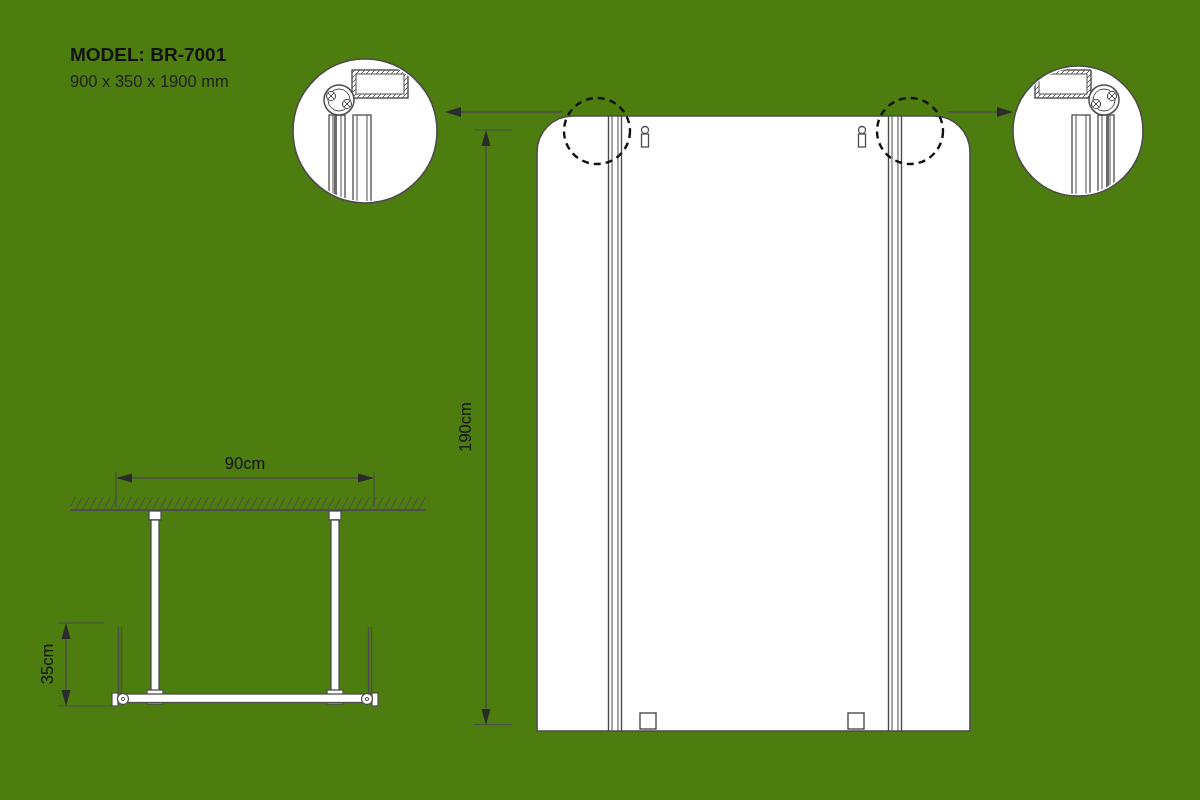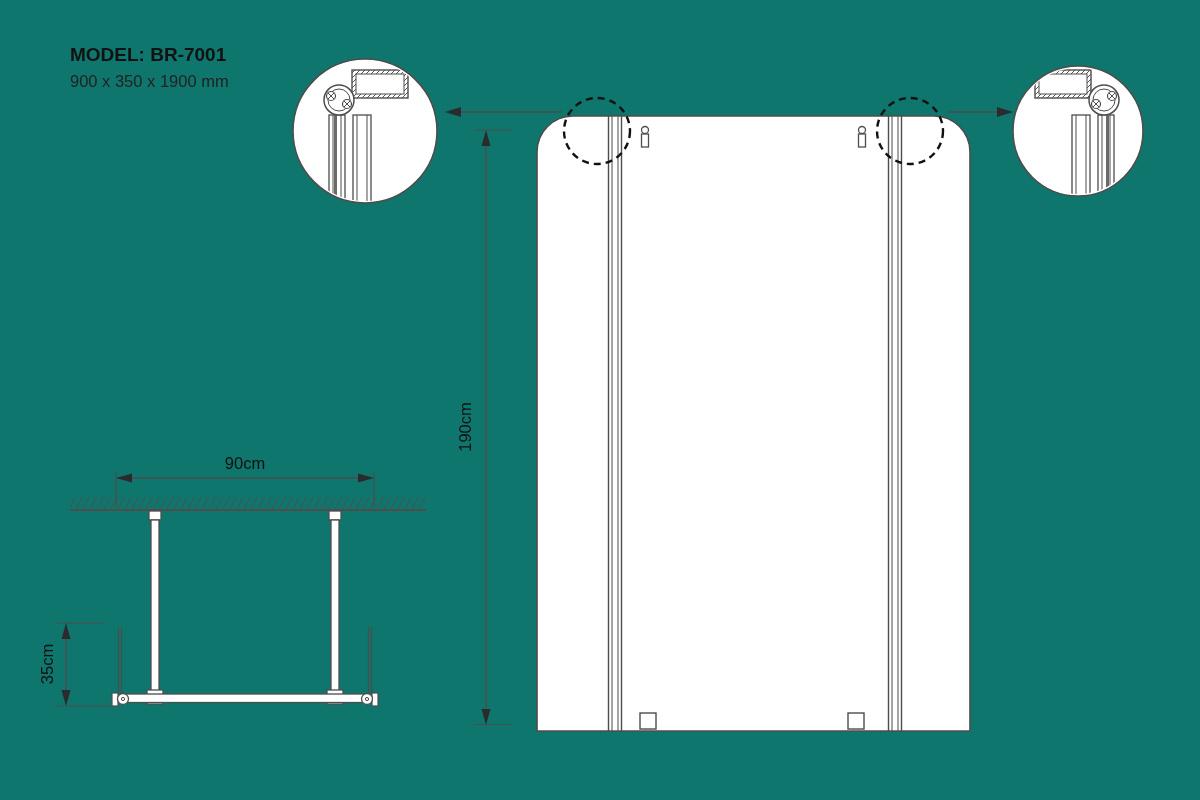--- a/index.html
+++ b/index.html
@@ -1,16 +1,16 @@
 <!DOCTYPE html>
 <html style="--line: #4d4d4d; --arrow: #2b2b2b; --text: #111111;"><head>
 <meta charset="utf-8">
 <style>
   html,body{margin:0;padding:0;background:#fff;}
-  .page{position:relative;width:1200px;height:800px;background:#0f766e;overflow:hidden;
+  .page{position:relative;width:1200px;height:800px;background:#4d7c0f;overflow:hidden;
         font-family:"Liberation Sans",sans-serif;}
   svg{display:block;}
   .model-title{font-family:"Liberation Sans",sans-serif;font-weight:bold;font-size:19px;fill:#111;}
   .model-size{font-family:"Liberation Sans",sans-serif;font-size:16.5px;fill:#222;}
   .dim-label{font-family:"Liberation Sans",sans-serif;font-size:16.5px;fill:#111;}
   .ln{stroke:var(--line,#4d4d4d);fill:none;}
   .lnf{stroke:var(--line,#4d4d4d);fill:#ffffff;}
   .arrow{fill:var(--arrow,#2b2b2b);stroke:none;}
   .dash{stroke:#111;fill:none;stroke-dasharray:7 5;}
 </style>

